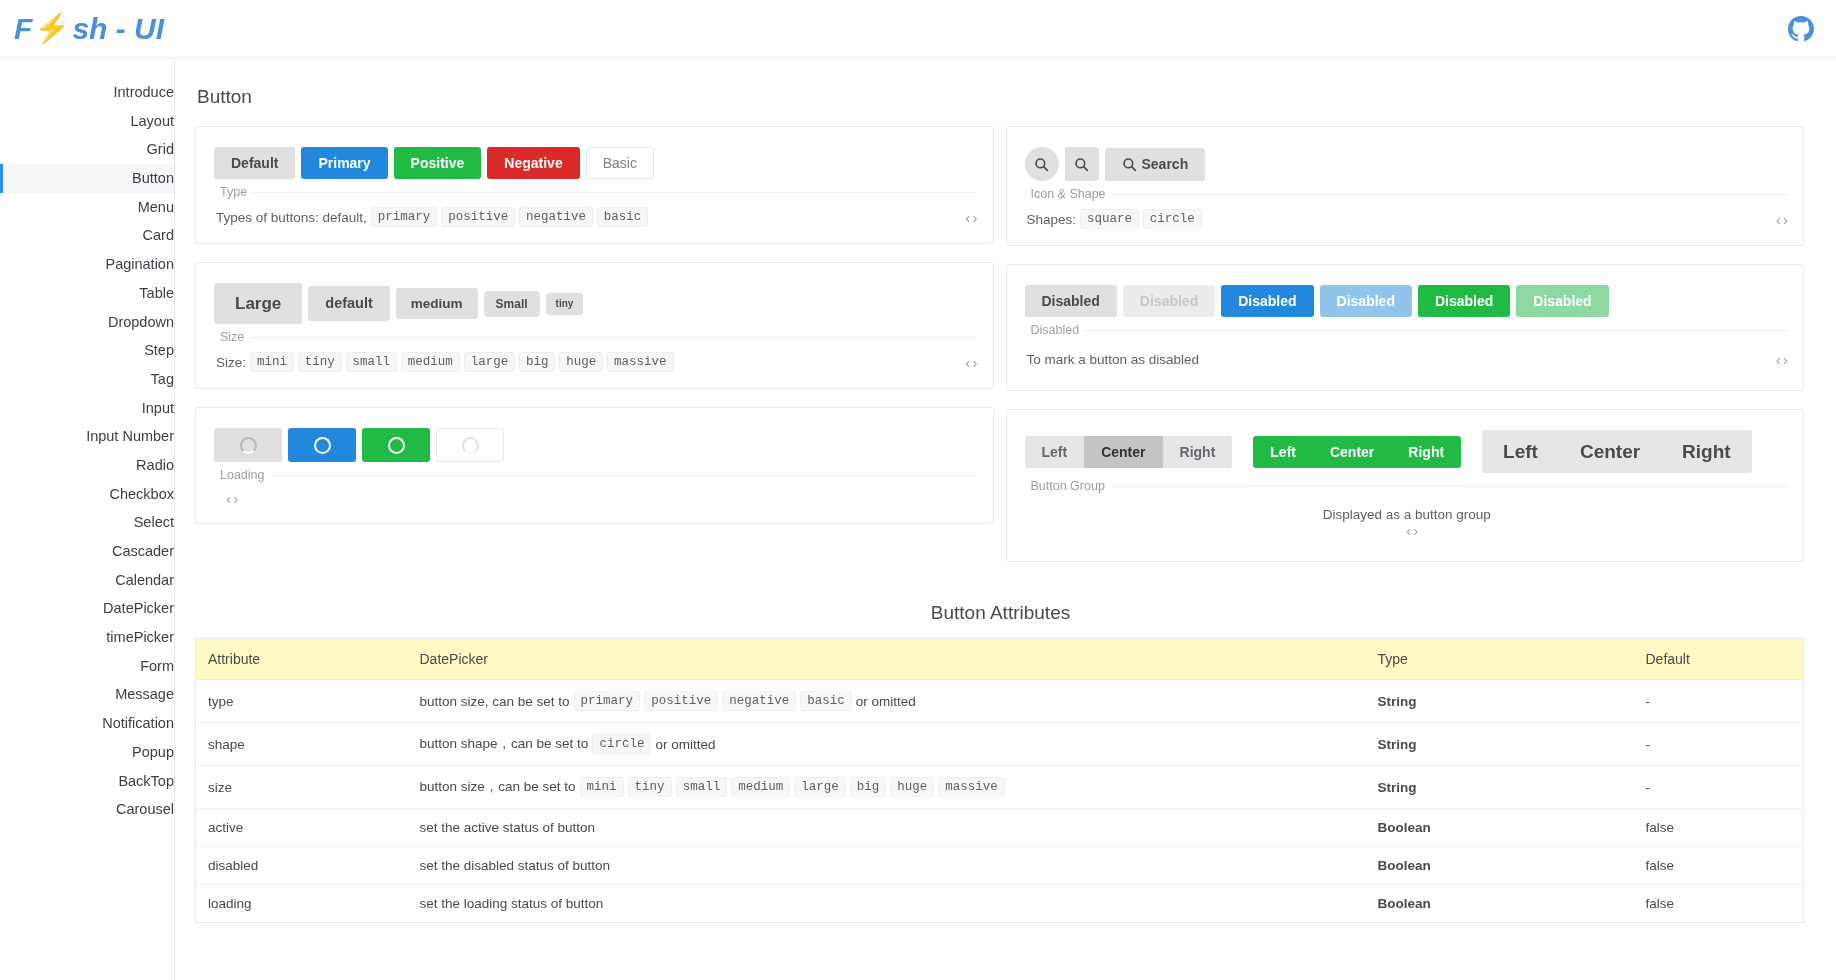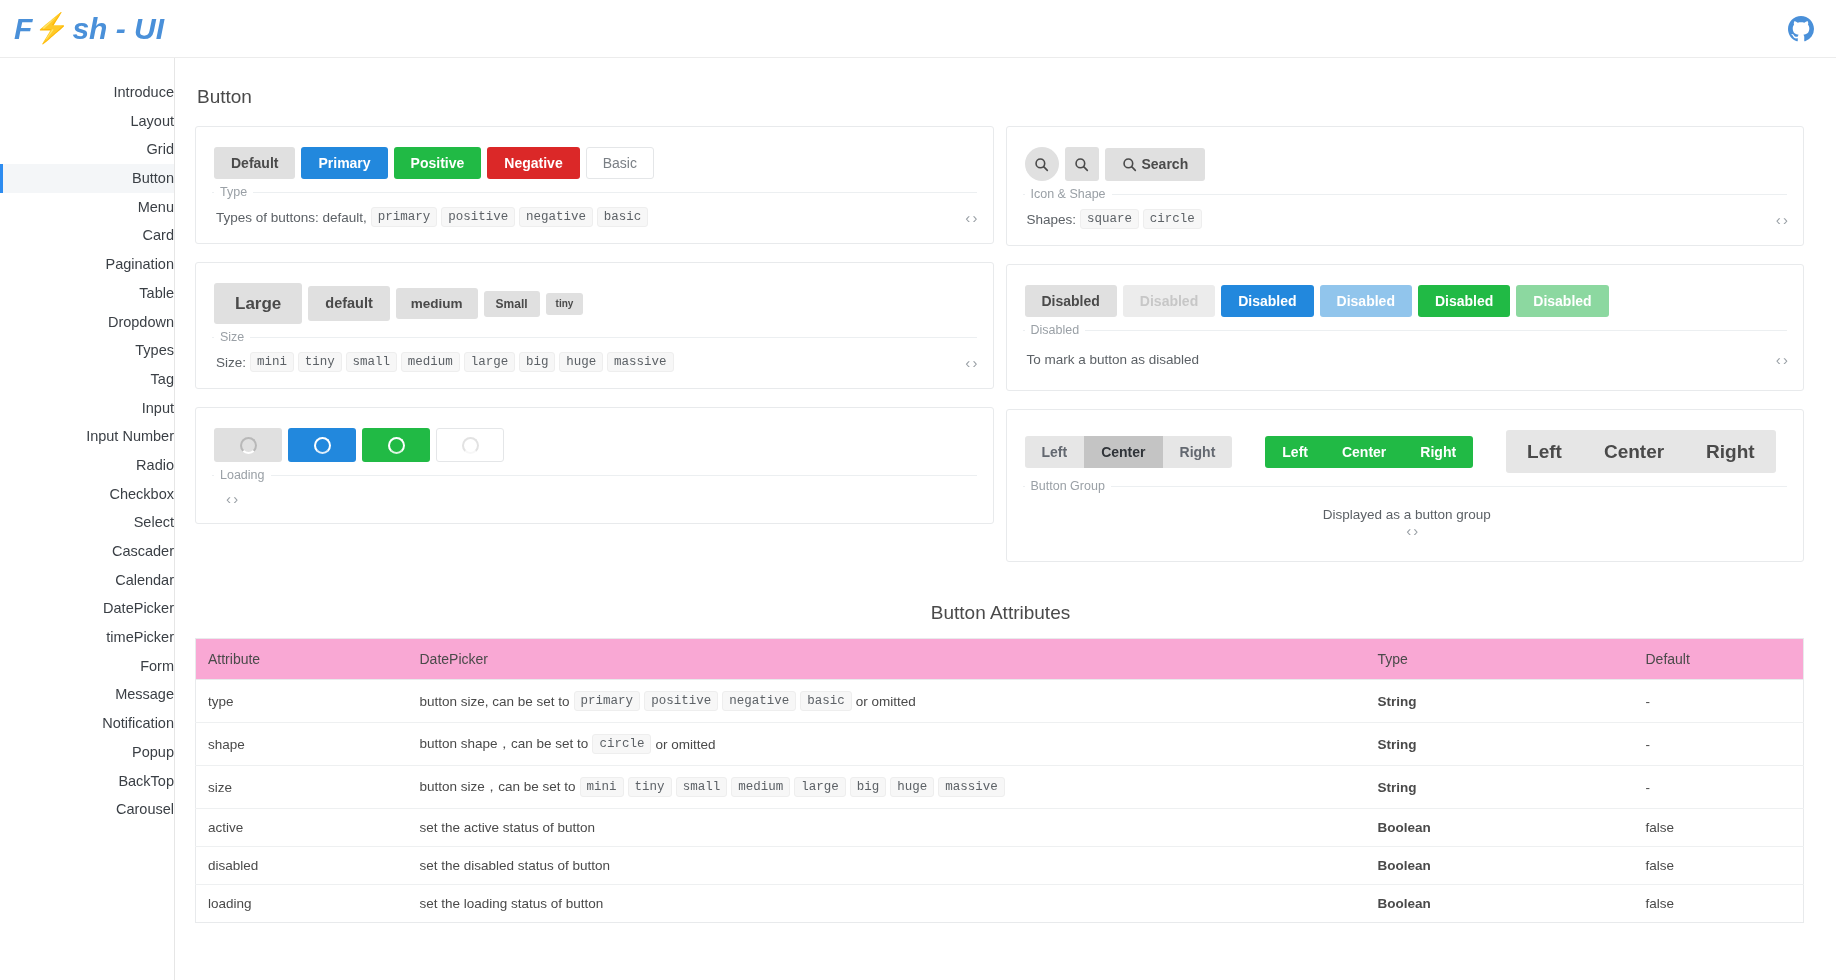--- a/index.html
+++ b/index.html
@@ -106,21 +106,21 @@
   .btn-group { display:inline-flex; border-radius:3px; overflow:hidden; margin-right:16px; }
   .btn-group .btn { border-radius:0; font-weight:700; }
   .btn-group.green .btn { background:#21ba45; color:#fff; }
   .btn-group.default .btn { background:#e6e6e6; color:#636870; }
   .btn-group.default .btn.on { background:#c4c4c4; color:#2f3338; }
   .btn-group.large .btn { background:#e6e6e6; color:#4a4a4a; font-size:19px; padding:11px 20px; }
   
   h2.table-title { font-size:19px; font-weight:400; color:#4a4a4a; margin: 22px 0 14px 2px; text-align: center; }
   table.attrs { width:100%; border-collapse:collapse; border:1px solid #e8eaec; font-size:13.5px; }
   table.attrs th {
-    background:#f9a8d4; text-align:left; font-weight:400; color:#4a4a4a;
+    background:#fef9c3; text-align:left; font-weight:400; color:#4a4a4a;
     padding: 12px 12px; border-bottom:1px solid #e8eaec; font-size:14px;
   }
   table.attrs td {
     padding: 11px 12px; border-bottom:1px solid #eef0f1; color:#4a4a4a;
     vertical-align:middle;
   }
   table.attrs tr:last-child td { border-bottom:none; }
   .cell-flex { display:flex; align-items:center; flex-wrap:wrap; gap:4px;text-align:right; }
   .col-attr { width: 212px; }
   .col-type { width: 268px; font-weight: bold; }
@@ -147,21 +147,21 @@
   <nav class="sidebar" id="sidebar">
       <div class="side-item"><span>Introduce</span></div>
       <div class="side-item"><span>Layout</span></div>
       <div class="side-item"><span>Grid</span></div>
       <div class="side-item active"><span>Button</span></div>
       <div class="side-item"><span>Menu</span></div>
       <div class="side-item"><span>Card</span></div>
       <div class="side-item"><span>Pagination</span></div>
       <div class="side-item"><span>Table</span></div>
       <div class="side-item"><span>Dropdown</span></div>
-      <div class="side-item"><span>Types</span></div>
+      <div class="side-item"><span>Step</span></div>
       <div class="side-item"><span>Tag</span></div>
       <div class="side-item"><span>Input</span></div>
       <div class="side-item"><span>Input Number</span></div>
       <div class="side-item"><span>Radio</span></div>
       <div class="side-item"><span>Checkbox</span></div>
       <div class="side-item"><span>Select</span></div>
       <div class="side-item"><span>Cascader</span></div>
       <div class="side-item"><span>Calendar</span></div>
       <div class="side-item"><span>DatePicker</span></div>
       <div class="side-item"><span>timePicker</span></div>
@@ -305,21 +305,21 @@
           <div class="card-desc" style="padding-top:14px;padding-bottom:22px;text-align:right;">
             <div class="desc-text">
               <span>To mark a button as disabled</span>
             </div>
             <span class="codetoggle">‹ ›</span>
           </div>
         </section>
 
         <section class="card">
           <div class="card-demo">
-            <div class="btn-row" style="gap:17px;">
+            <div class="btn-row" style="gap:5px;">
               <div class="btn-group default">
                 <button class="btn">Left</button>
                 <button class="btn on">Center</button>
                 <button class="btn">Right</button>
               </div>
               <div class="btn-group green">
                 <button class="btn">Left</button>
                 <button class="btn">Center</button>
                 <button class="btn">Right</button>
               </div>

